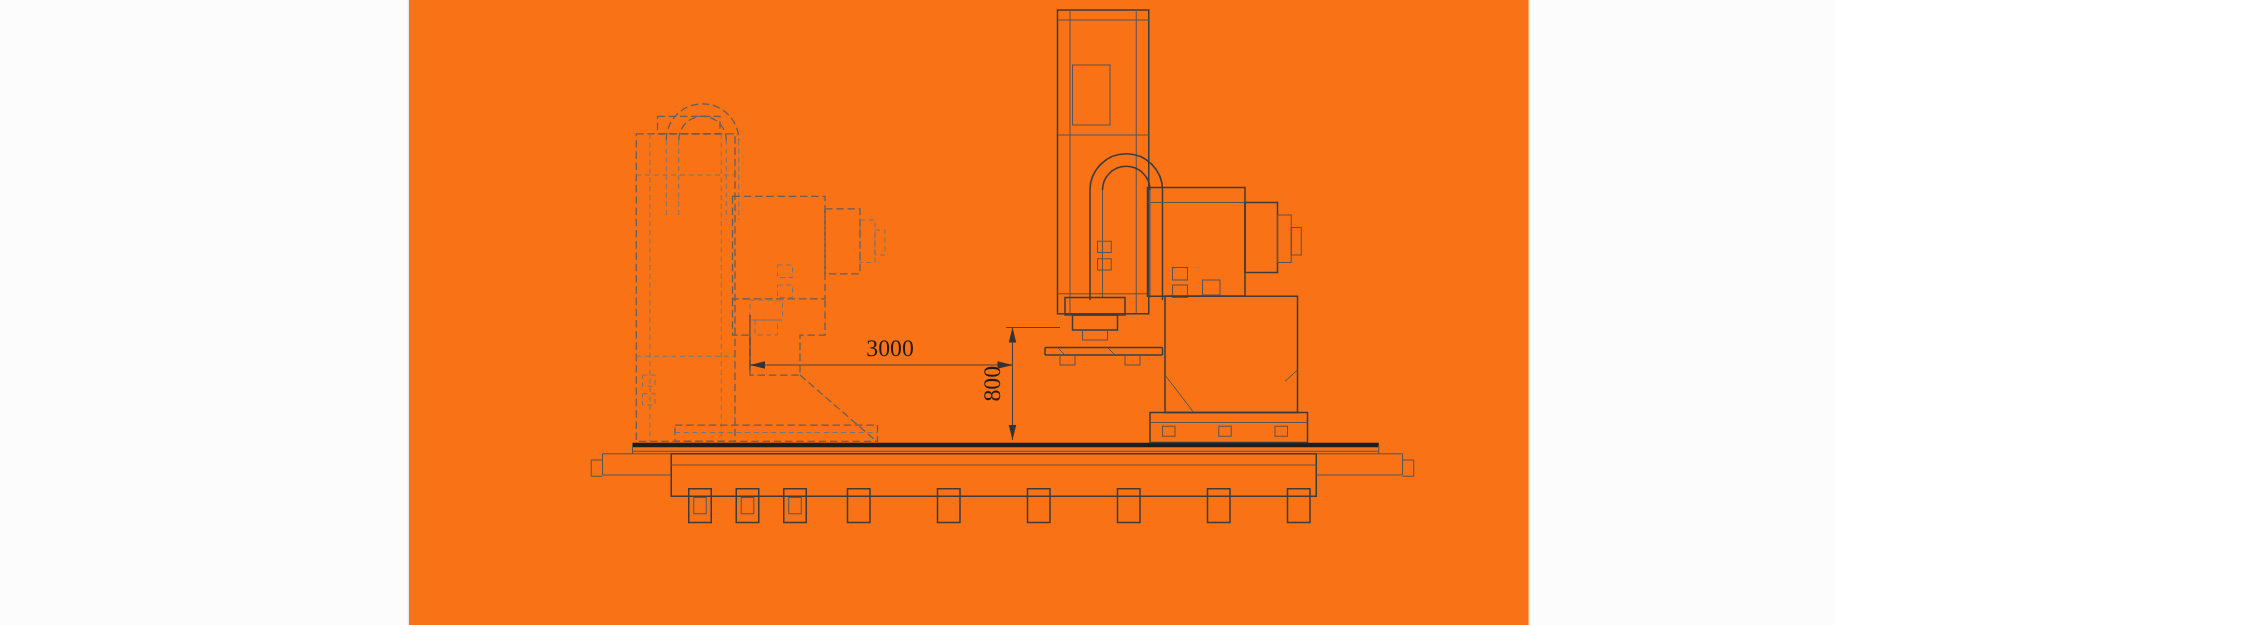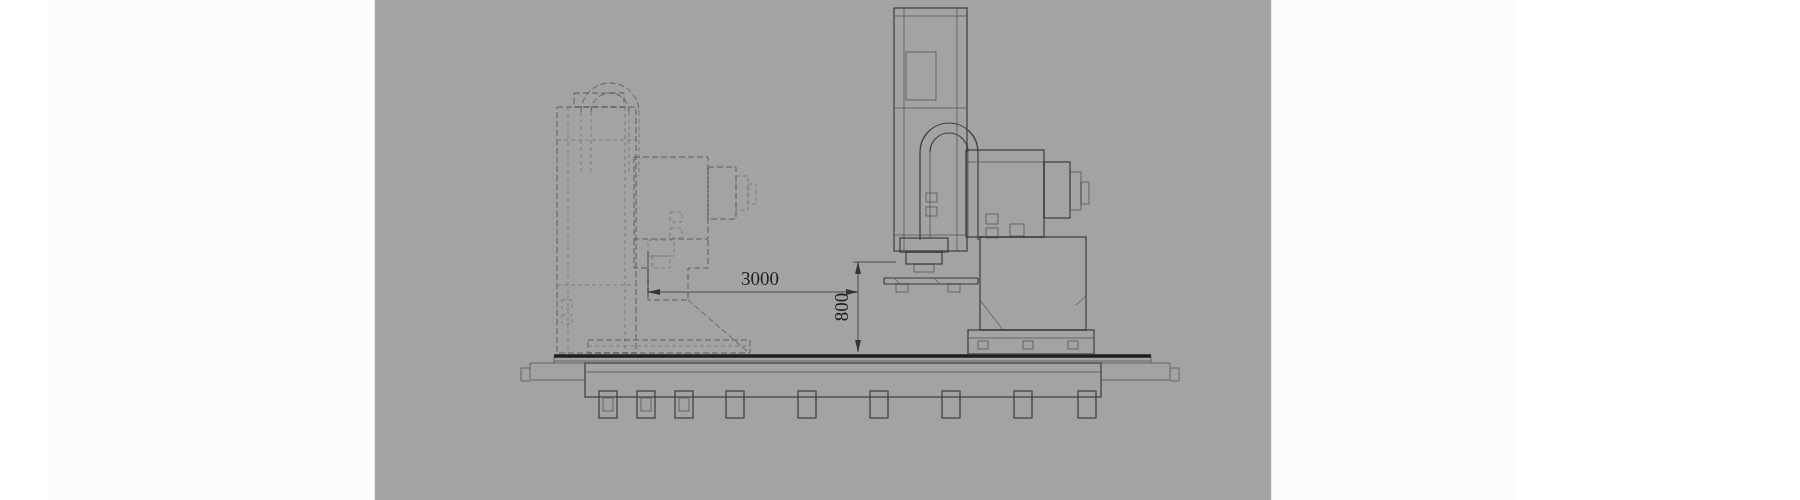--- a/index.html
+++ b/index.html
@@ -1,23 +1,22 @@
 <!DOCTYPE html>
 <html><head>
 <meta charset="utf-8">
 <style>
   html, body { margin: 0; padding: 0; background: #ffffff; }
   .stage {
     position: relative;
     width: 1468px;
     height: 500px;
-    background: #a3a3a3;
+    background: #f97316;
     overflow: hidden;
     font-family: "Liberation Sans", sans-serif;
-    margin-left: 48px;
   }
   .side-panel {
     position: absolute;
     top: 0;
     height: 500px;
     background: #fcfcfc;
   }
   .side-panel.left  { left: 0; width: 326px; border-right: 1px solid #ececec; }
   .side-panel.right { right: 0; width: 244px; border-left: 1px solid #ececec; }
 

